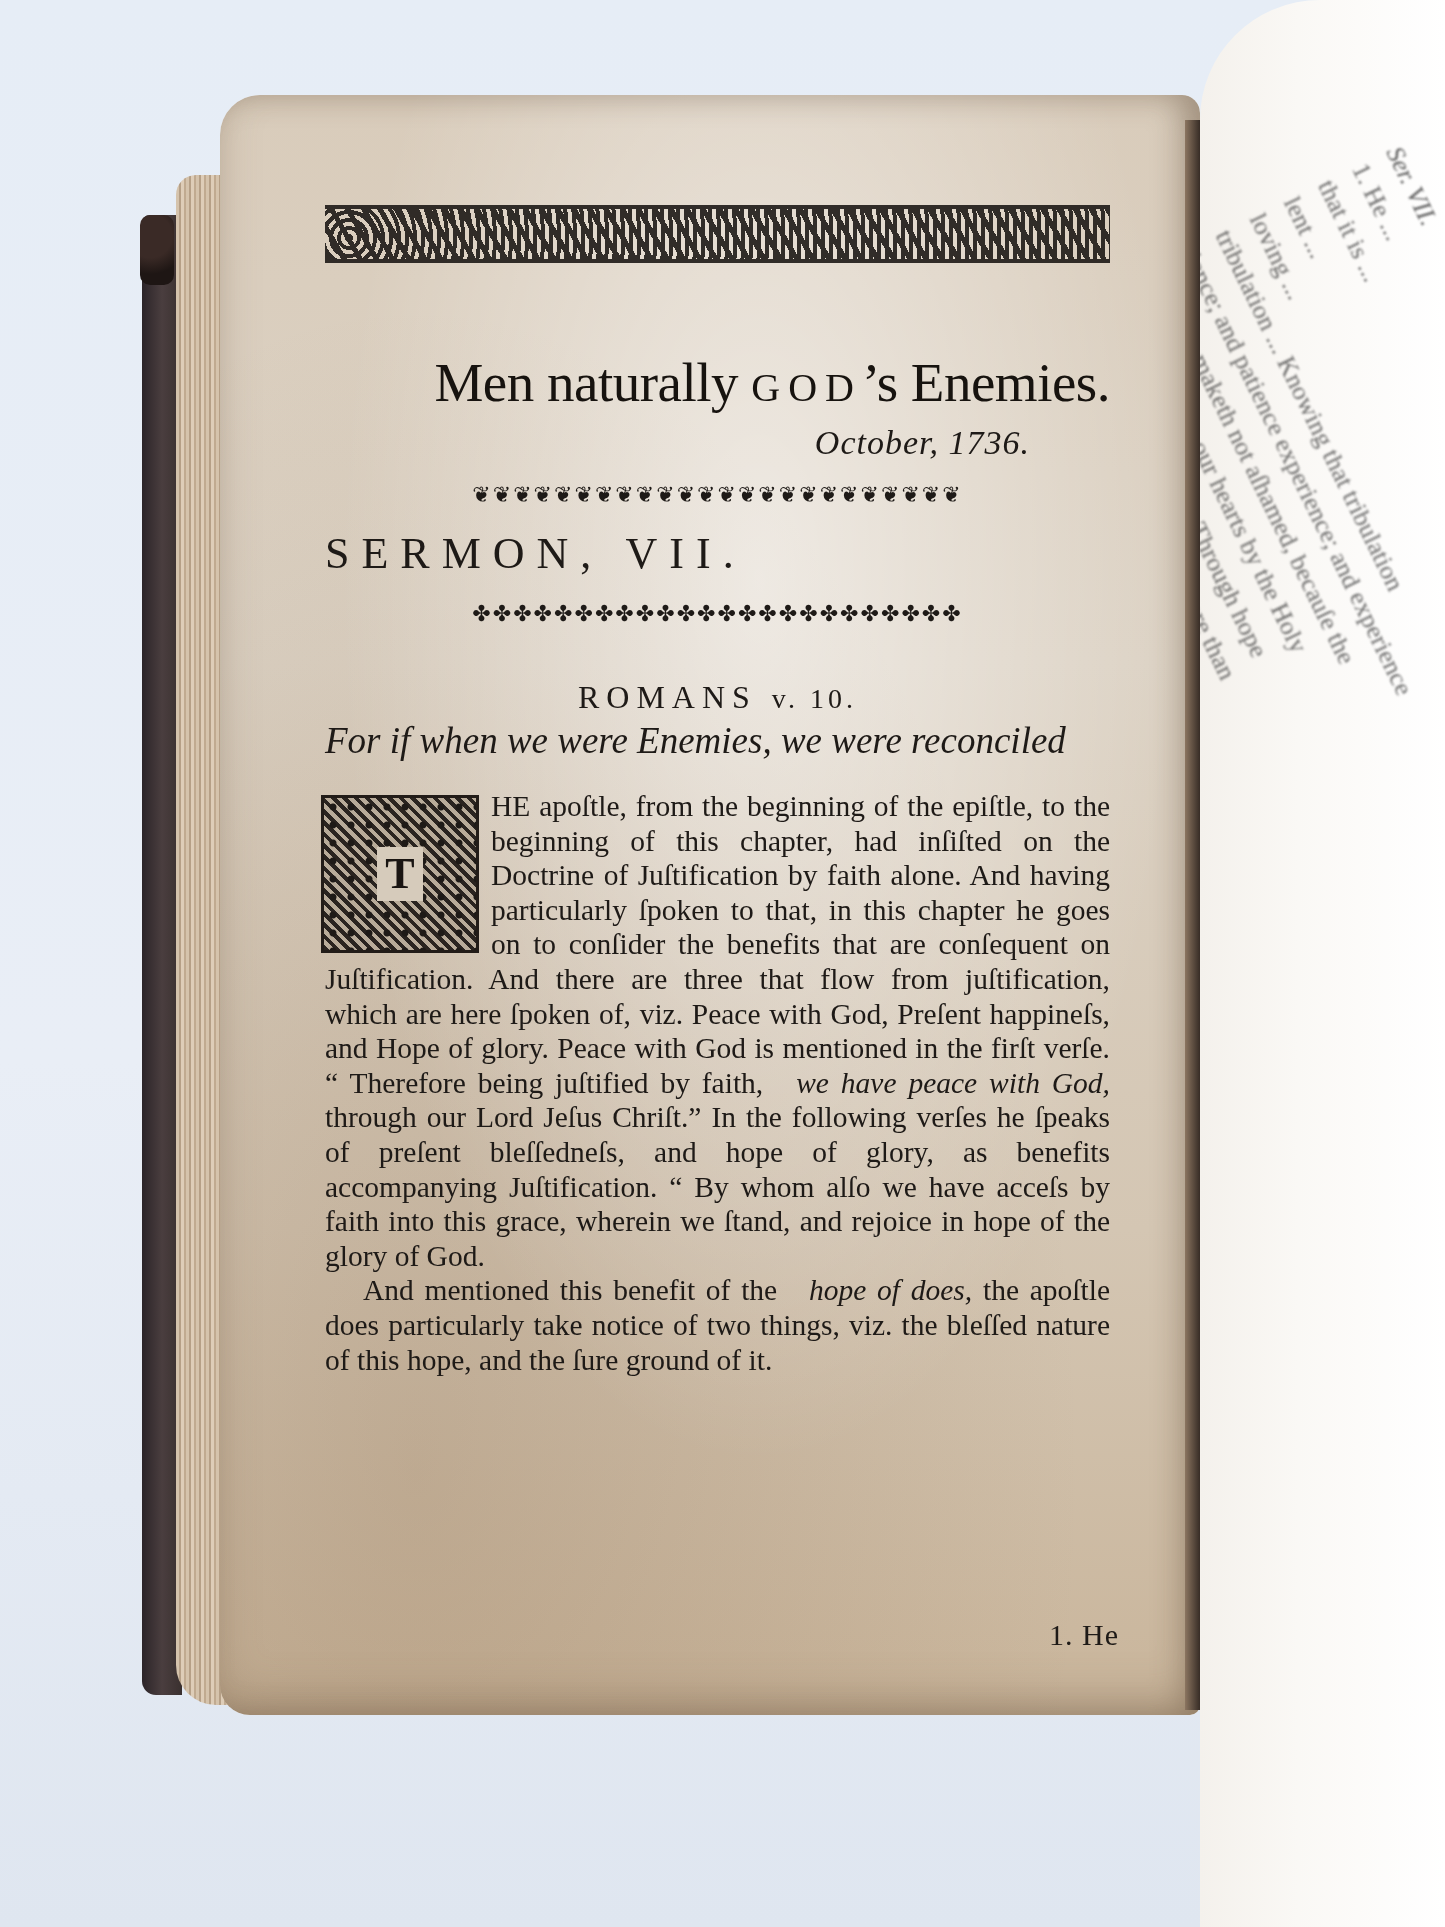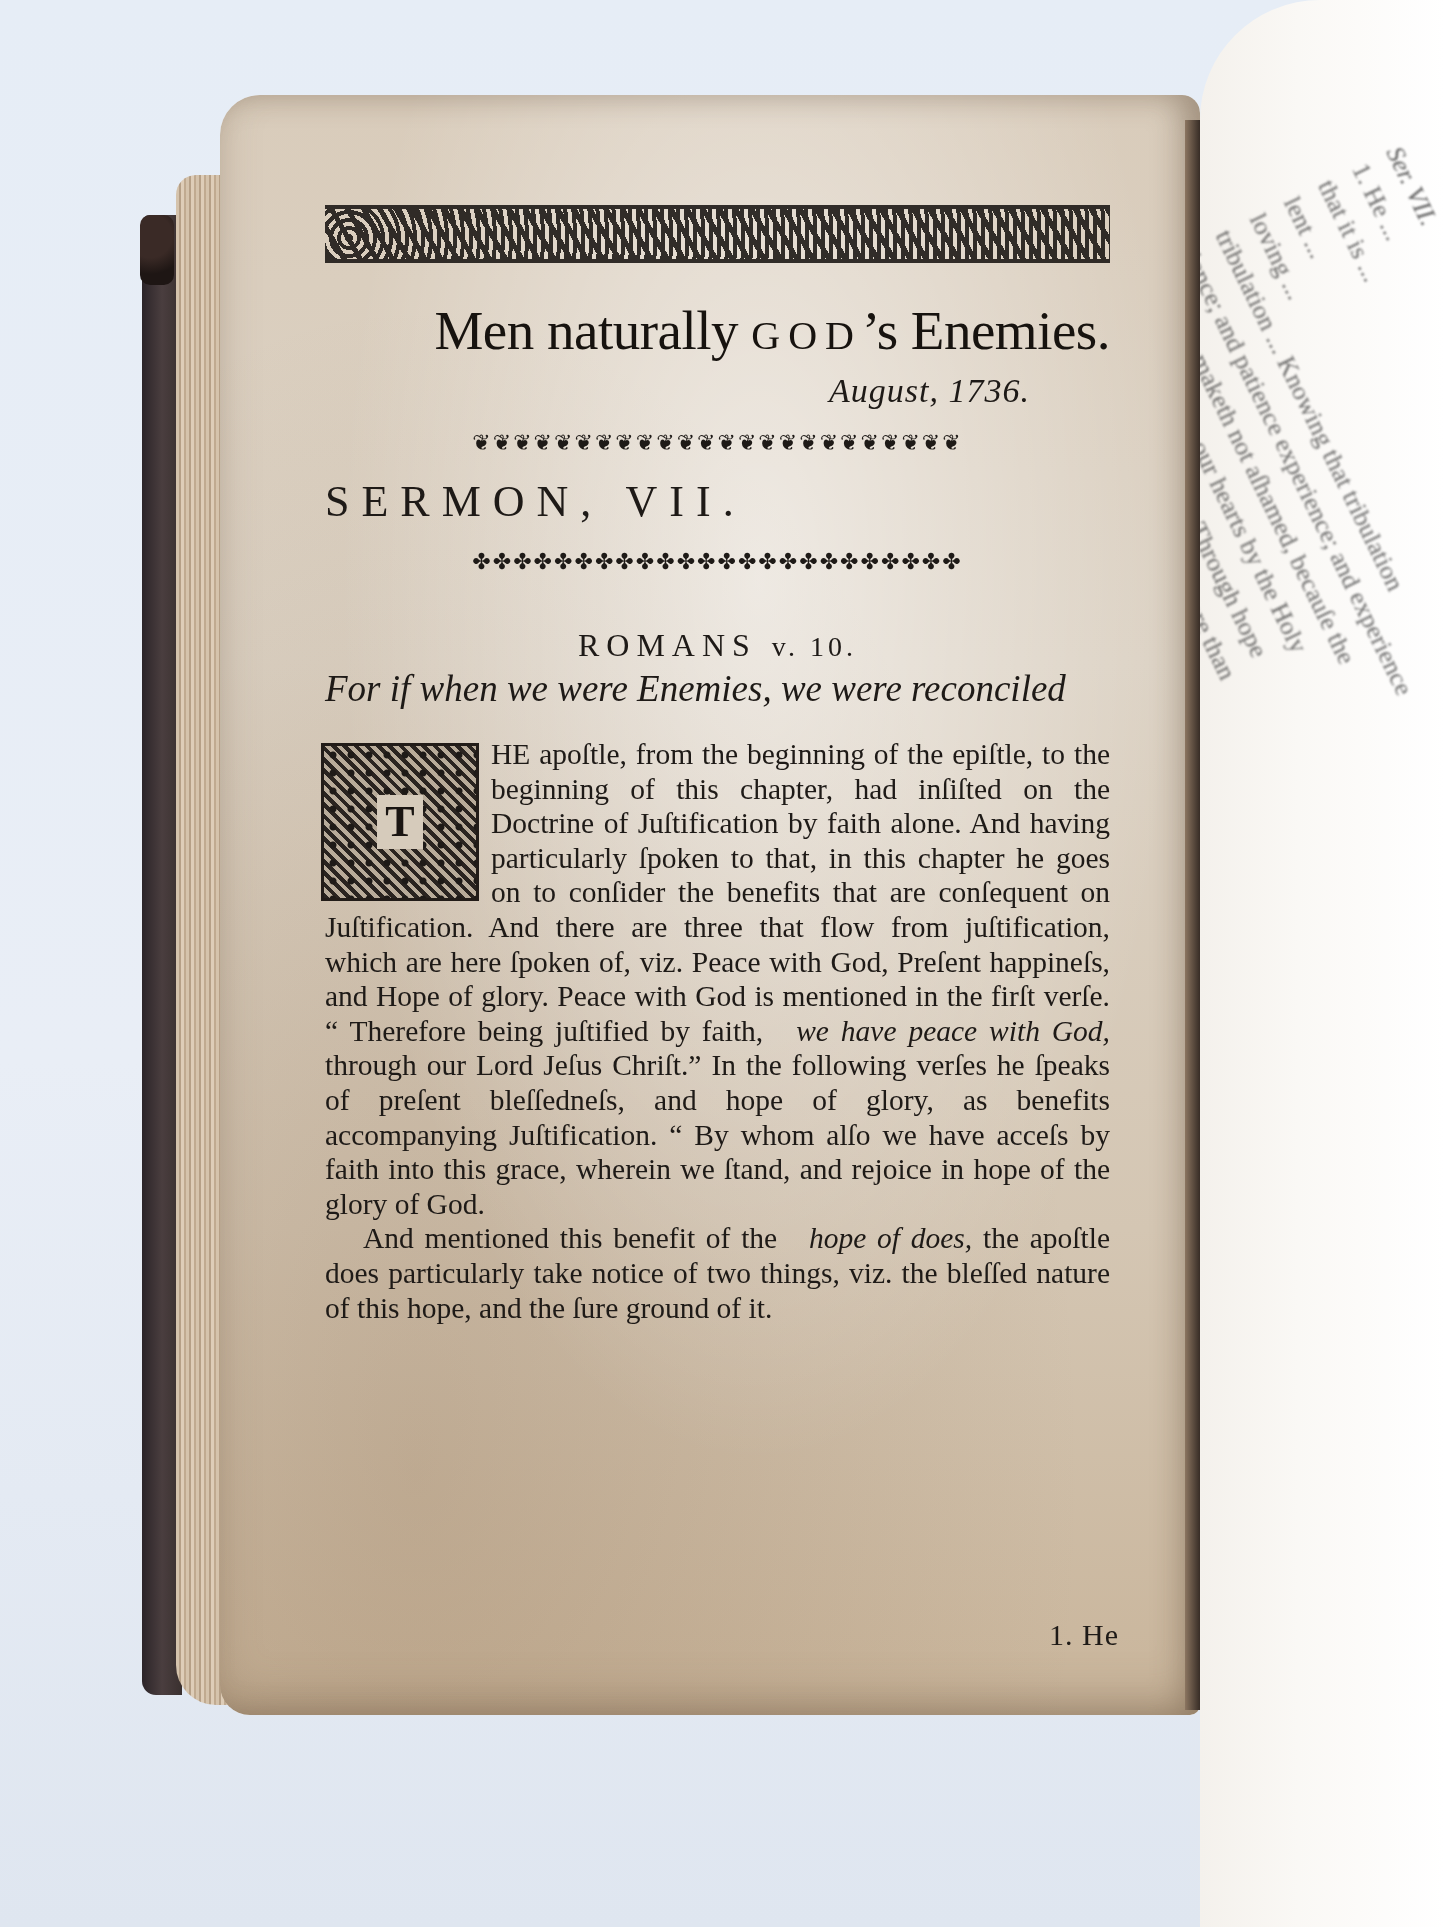--- a/index.html
+++ b/index.html
@@ -67,21 +67,21 @@
       height: 58px; width: 785px;
       background:
         repeating-radial-gradient(circle at 24px 29px, #1e1a17 0 4px, transparent 4px 8px),
         repeating-linear-gradient(60deg, #1e1a17 0 5px, transparent 5px 14px);
       -webkit-mask: linear-gradient(#000,#000);
       border-top: 4px solid #1e1a17; border-bottom: 4px solid #1e1a17;
       opacity: 0.9;
       box-sizing: border-box;
     }
     .title {
-      margin-top: 36px; font-size: 55px; text-align: right; letter-spacing: -0.5px;
+      margin-top: 88px; font-size: 55px; text-align: right; letter-spacing: -0.5px;
       font-family: "Liberation Serif", serif; color: #17130f;
       white-space: nowrap;
     }
     .title .sc { font-size: 40px; letter-spacing: 8px; }
     .date {
       font-style: italic; font-size: 34px; text-align: right; margin-right: 80px;
       margin-top: 10px; letter-spacing: 1px;
     }
     .fleuron-row {
       font-size: 22px; letter-spacing: 2px; text-align: center; overflow: hidden;
@@ -150,21 +150,21 @@
       <div>patience; patiently bearing, and patiently</div>
     </div>
 </div>
 
 <div class="content">
   <div class="ornament-top"></div>
 
   <div class="title">
     <span>Men naturally </span><span class="sc">GOD</span><span>’s Enemies.</span>
   </div>
-  <div class="date">August, 1736.</div>
+  <div class="date">October, 1736.</div>
 
   <div class="fleuron-row one">❦❦❦❦❦❦❦❦❦❦❦❦❦❦❦❦❦❦❦❦❦❦❦❦</div>
   <div class="sermon">SERMON, VII.</div>
   <div class="fleuron-row two">✤✤✤✤✤✤✤✤✤✤✤✤✤✤✤✤✤✤✤✤✤✤✤✤</div>
 
   <div class="text-ref">
     <span>ROMANS</span>
     <span class="ref-num">v. 10.</span>
   </div>
   <div class="epigraph">

